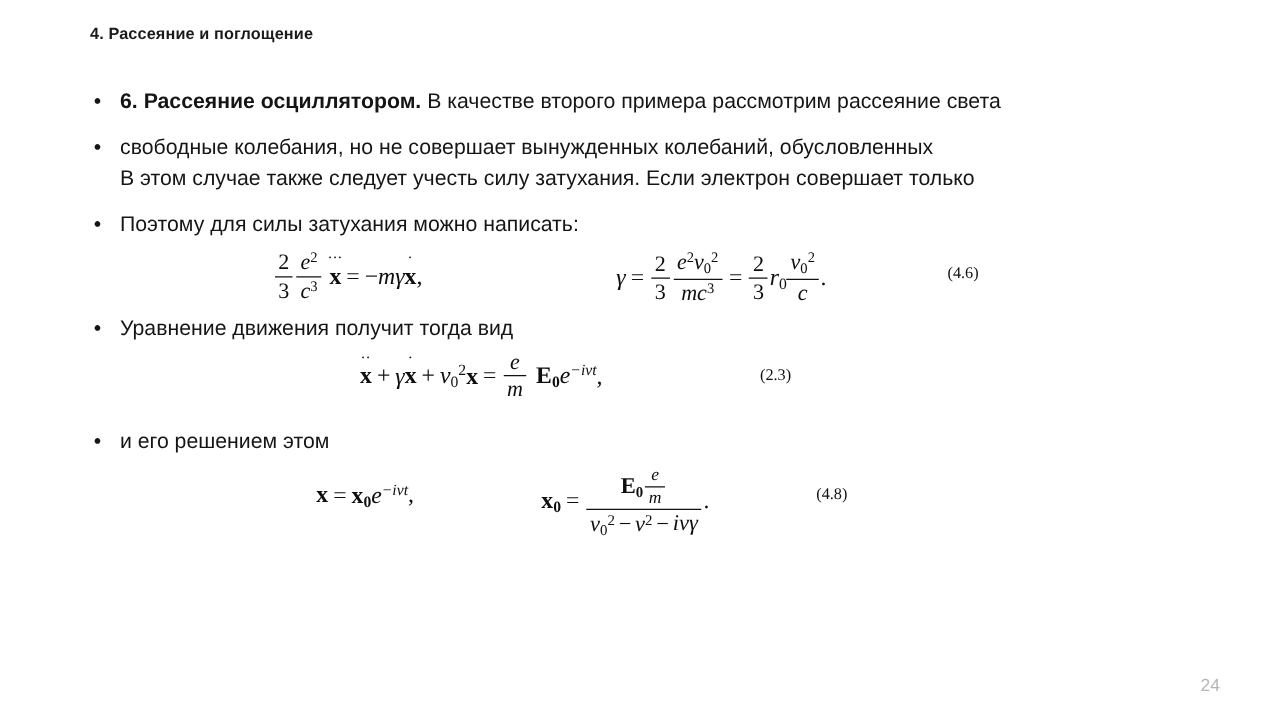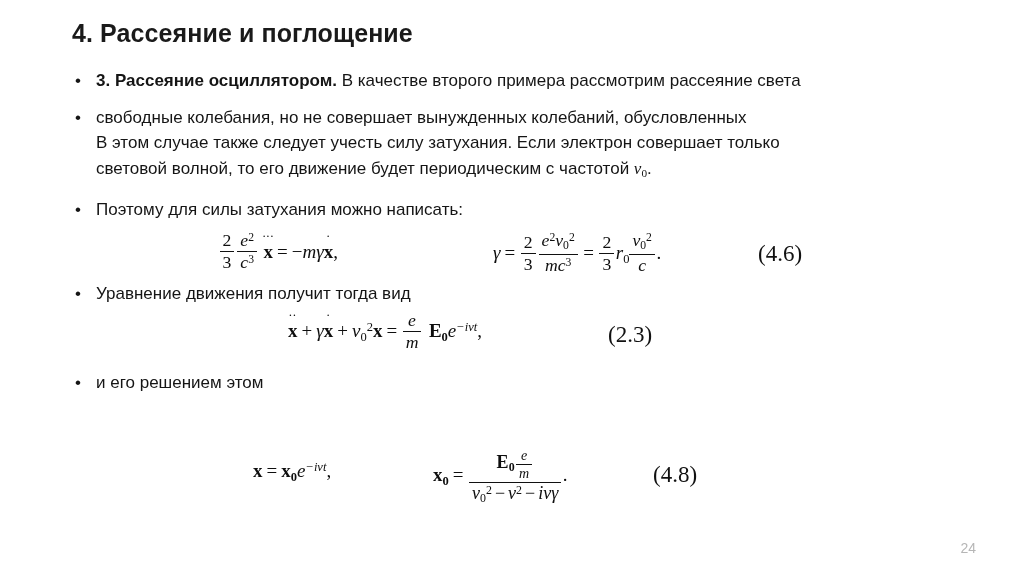--- a/index.html
+++ b/index.html
@@ -20,21 +20,21 @@
     position: absolute;
     inset: 0;
     background: #ffffff;
   }
 
   
   .slide-title {
     position: absolute;
     left: 72px;
     top: 19px;
-    font-size: 25px;
+    font-size: 13px;
     font-weight: bold;
     color: #1a1a1a;
     letter-spacing: 0.1px;
     white-space: nowrap;
   }
 
   
   .body-area {
     position: absolute;
     left: 68px;
@@ -135,21 +135,21 @@
     font-size: 0.52em;
     letter-spacing: 0.06em;
     line-height: 1;
     font-weight: bold;
     white-space: nowrap;
   }
 
   .eqnum {
     font-family: "Liberation Serif", serif;
     font-style: normal;
-    font-size: 23px;
+    font-size: 13px;
     color: #111;
   }
 
   
   .page-num {
     position: absolute;
     right: 48px;
     bottom: 18px;
     font-size: 14px;
     color: #b6b6b6;
@@ -160,30 +160,29 @@
 <body>
 
 <div class="slide">
 
   <div class="slide-title">4. Рассеяние и поглощение</div>
 
   <div class="body-area">
 
     <div class="bullet">
       <span class="dot">•</span>
-      <span class="b-text"><span class="bold">3. Рассеяние осциллятором.</span><span> В качестве второго примера рассмотрим рассеяние света</span></span>
+      <span class="b-text"><span class="bold">6. Рассеяние осциллятором.</span><span> В качестве второго примера рассмотрим рассеяние света</span></span>
     </div>
 
     <div class="gap-1"></div>
 
     <div class="bullet">
       <span class="dot">•</span>
       <span class="b-text">свободные колебания, но не совершает вынужденных колебаний, обусловленных</span>
       <span class="b-text">В этом случае также следует учесть силу затухания. Если электрон совершает только</span>
-      <span class="b-text"><span>световой волной, то его движение будет периодическим с частотой </span><span class="math"><span>ν</span><sub>0</sub></span><span>.</span></span>
     </div>
 
     <div class="gap-2"></div>
 
     <div class="bullet">
       <span class="dot">•</span>
       <span class="b-text">Поэтому для силы затухания можно написать:</span>
     </div>
 
     <div class="eq-row" style="height:58px;">
@@ -230,21 +229,21 @@
       </span>
       <span class="eq-abs eqnum" style="left:540px; top:16px;">(2.3)</span>
     </div>
 
     <div class="gap-3"></div>
     <div class="bullet">
       <span class="dot">•</span>
       <span class="b-text">и его решением этом</span>
     </div>
 
-    <div class="eq-row" style="height:70px;margin-top:44px;">
+    <div class="eq-row" style="height:70px;">
       <span class="eq-abs" style="left:185px; top:20px;">
         <span class="bf">x</span><span class="op">=</span><span class="bf"><span>x</span><sub>0</sub></span><span class="it"><span>e</span><sup class="it">−iνt</sup></span><span class="up">,</span>
       </span>
 
       <span class="eq-abs" style="left:365px; top:8px;">
         <span class="bf"><span>x</span><sub>0</sub></span><span class="op">=</span><span class="frac" style="top:0;">
           <span class="num" style="font-size:0.95em;"><span class="bf"><span>E</span><sub>0</sub></span><span class="frac tight" style="top:0;"><span class="num it">e</span><span class="den it">m</span></span></span>
           <span class="den" style="font-size:0.95em;"><span class="it"><span>ν</span><sub>0</sub><sup>2</sup></span><span class="opn">−</span><span class="it"><span>ν</span><sup>2</sup></span><span class="opn">−</span><span class="it">iνγ</span></span>
         </span><span class="up">.</span>
       </span>

